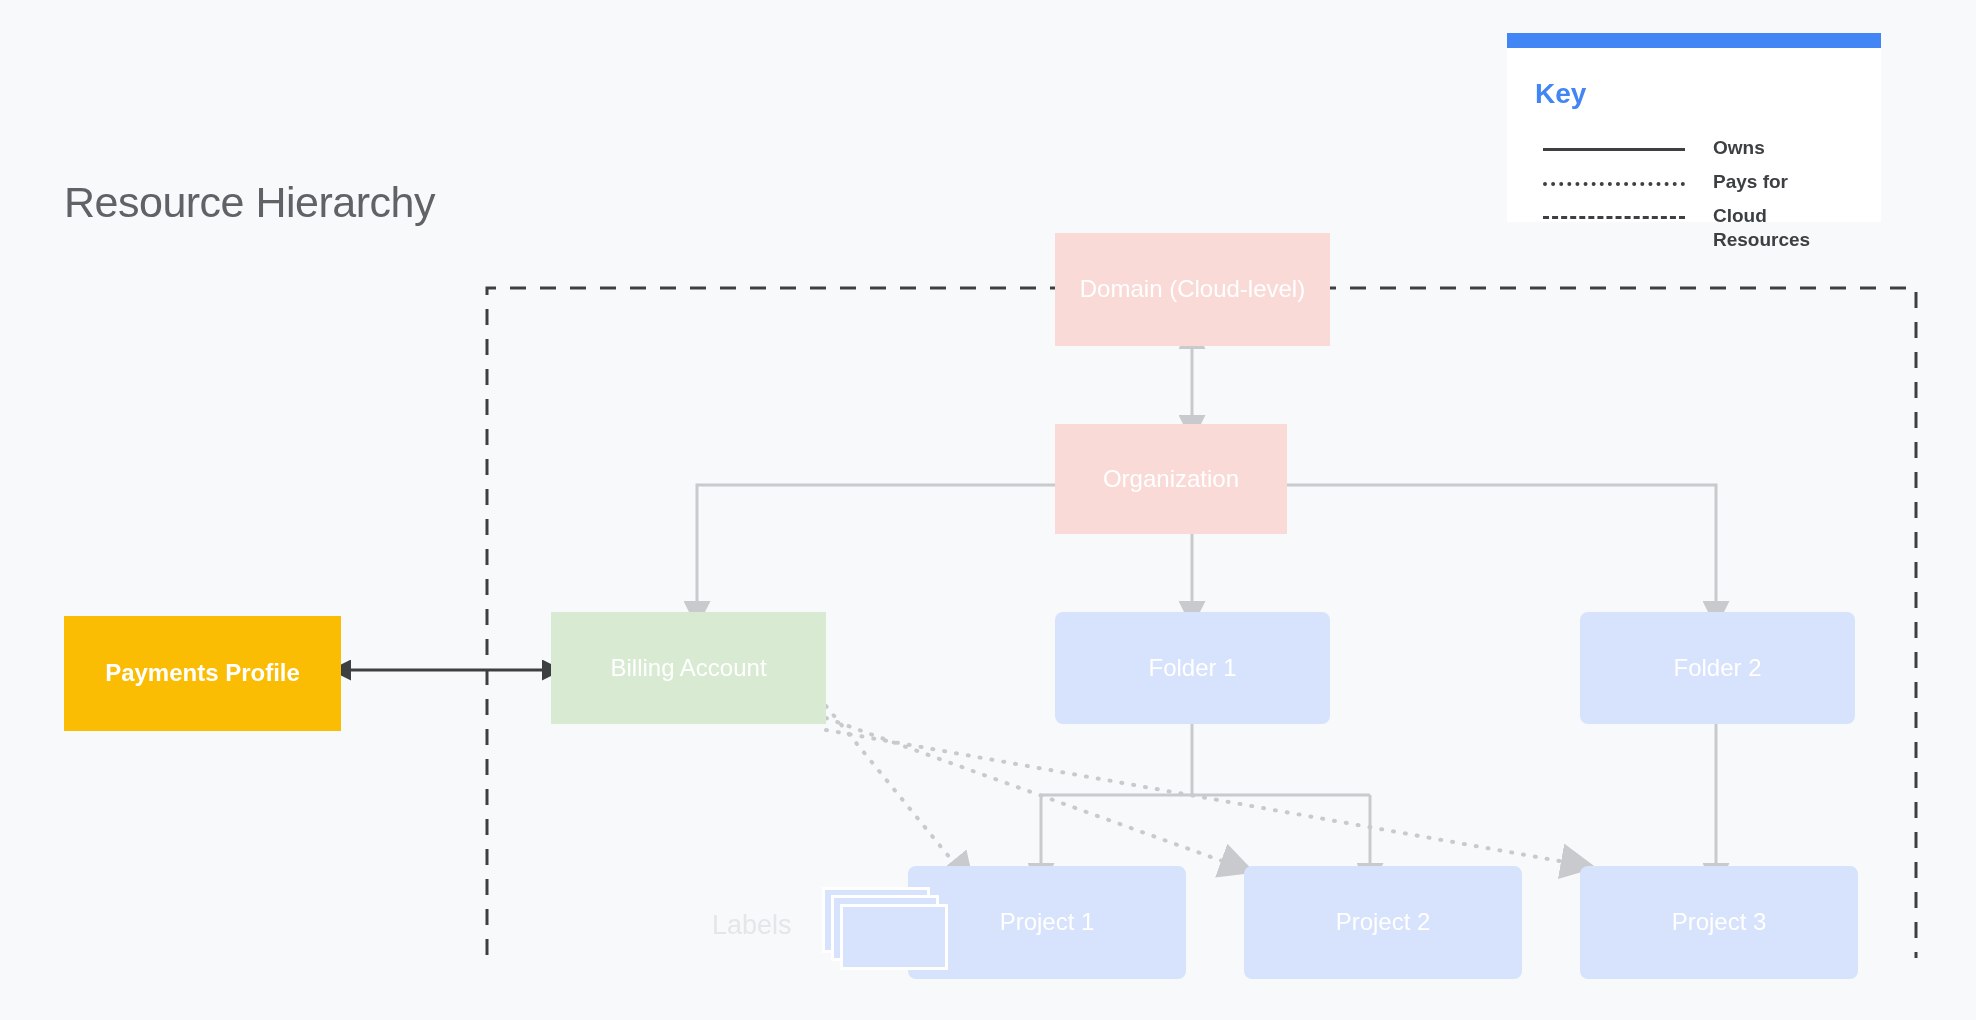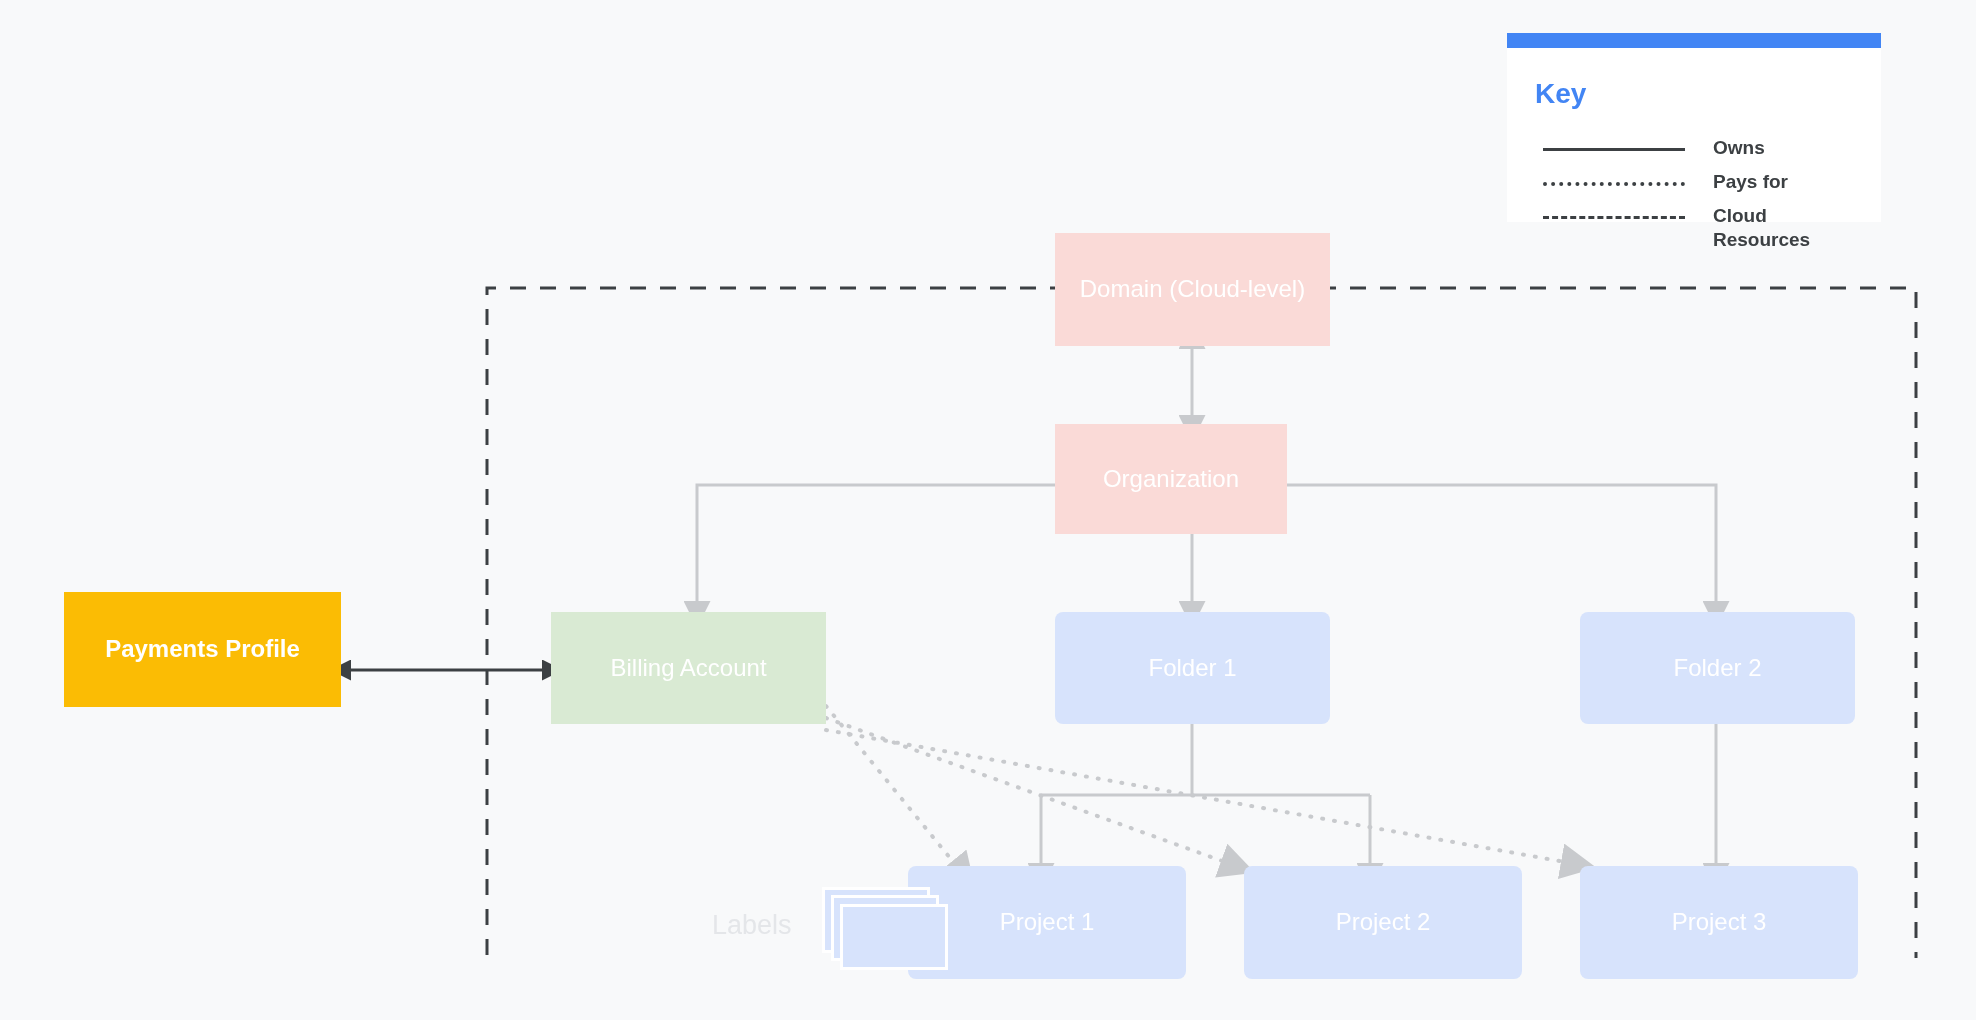--- a/index.html
+++ b/index.html
@@ -206,22 +206,23 @@
 
     <line x1="348" y1="670" x2="545" y2="670" stroke="#3c4043" stroke-width="3" marker-start="url(#ah-dark-start)" marker-end="url(#ah-dark)"></line>
 
     <g fill="none" stroke="#c8cacd" stroke-width="4" stroke-dasharray="1 11" stroke-linecap="round">
       <path d="M 826,706 L 955,864" marker-end="url(#ah-gray)"></path>
       <path d="M 826,718 L 1225,862" marker-end="url(#ah-gray)"></path>
       <path d="M 826,730 L 1565,862" marker-end="url(#ah-gray)"></path>
     </g>
   </svg>
 
-
-  <div class="node amber" style="left:64px; top:592px; width:277px; height:115px;">
+  <div class="page-title">Resource Hierarchy</div>
+
+  <div class="node amber" style="left:64px; top:616px; width:277px; height:115px;">
     <span class="node-label">Payments Profile</span>
   </div>
 
   <div class="node pink" style="left:1055px; top:233px; width:275px; height:113px;">
     <span class="node-label">Domain (Cloud-level)</span>
   </div>
 
   <div class="node pink" style="left:1055px; top:424px; width:232px; height:110px;">
     <span class="node-label">Organization</span>
   </div>

